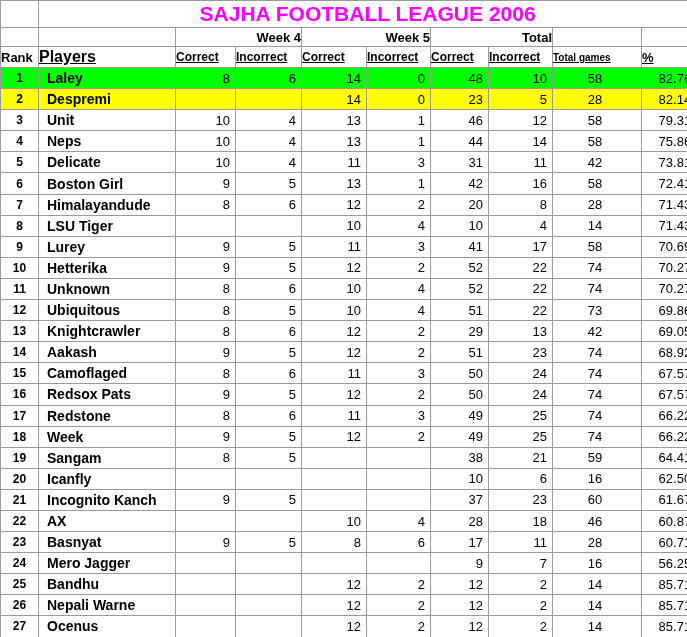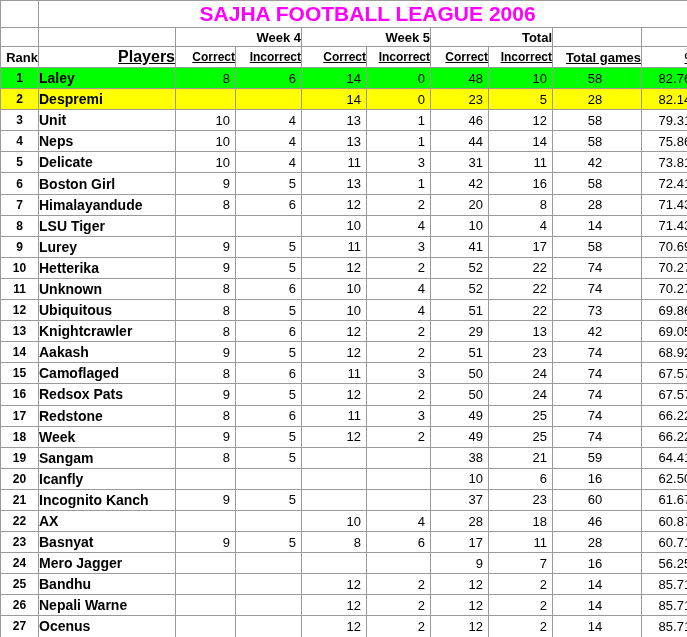--- a/index.html
+++ b/index.html
@@ -40,41 +40,41 @@
     color: #ff00ff;
   }
   td.group-head {
     font-size: 13px;
     font-weight: bold;
     text-align: right;
   }
   td.col-head {
     font-size: 12px;
     font-weight: bold;
-    text-align: right;
+    text-align: left;
     text-decoration: underline;
   }
   td.col-head.rank-head {
     font-size: 13px;
     text-decoration: none;
   }
   td.col-head.players-head { font-size: 16px; }
-  td.col-head.tg-head      { font-size: 13px; }
+  td.col-head.tg-head      { font-size: 10px; }
   td.col-head.pct-head     { font-size: 13px; }
 
   td.rank {
     font-size: 12px;
     font-weight: bold;
     text-align: center;
   }
   td.player {
     font-size: 14px;
     font-weight: bold;
     text-align: left;
-    padding-left: 0;
+    padding-left: 8px;
   }
   td.num {
     font-size: 13px;
     text-align: right;
     padding-right: 5px;
   }
   td.num.center {
     text-align: center;
     padding-right: 4px;
   }

